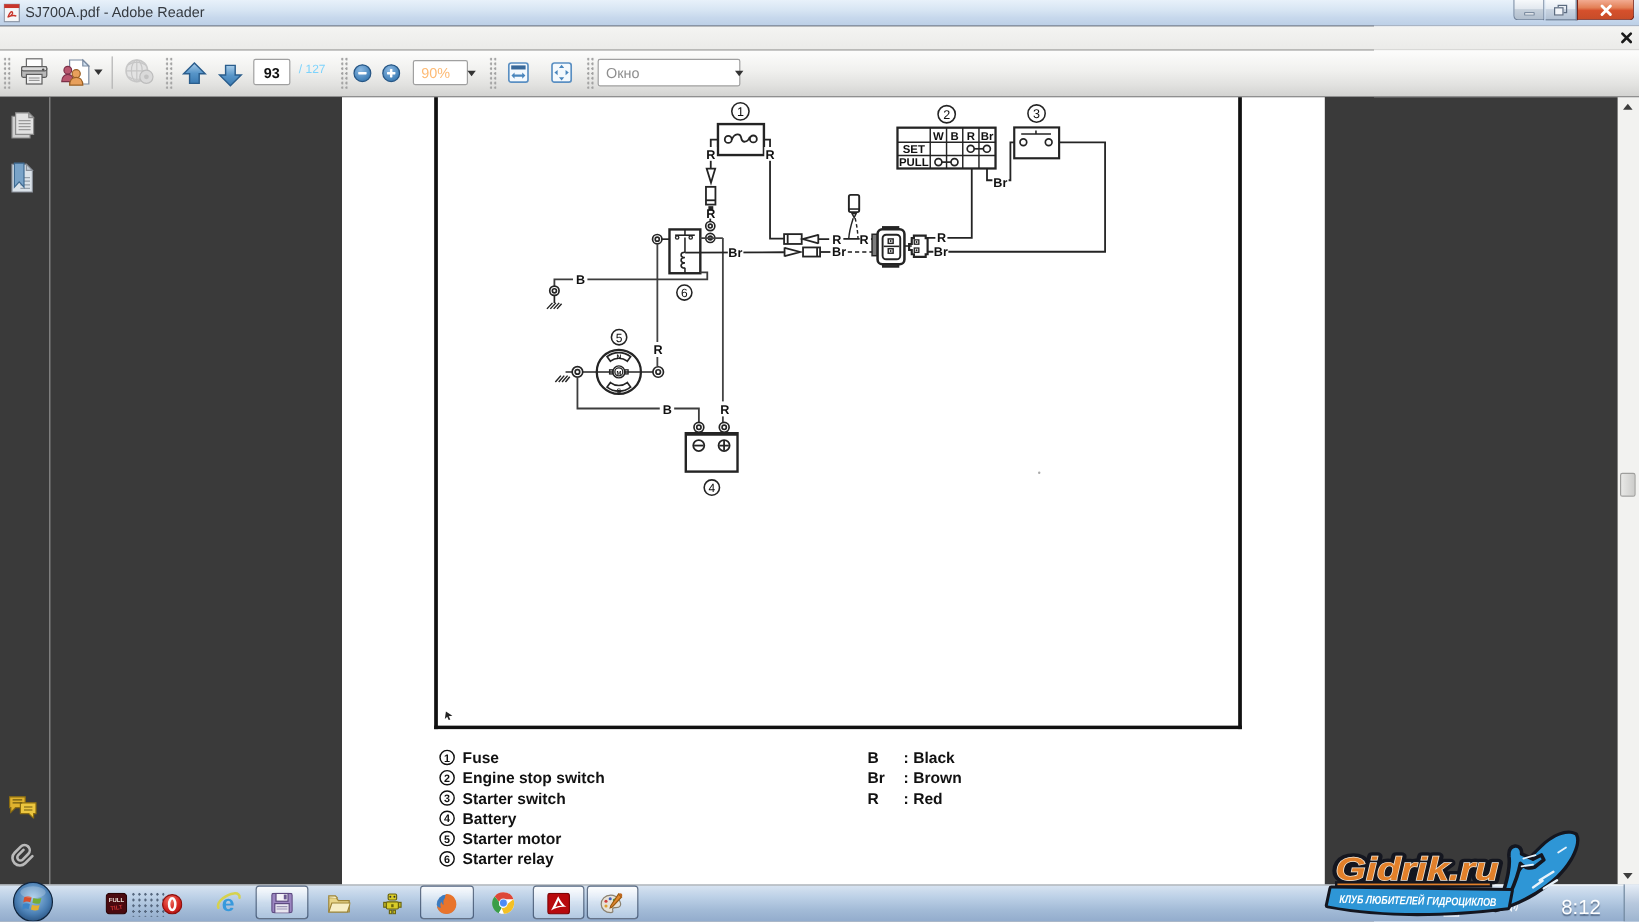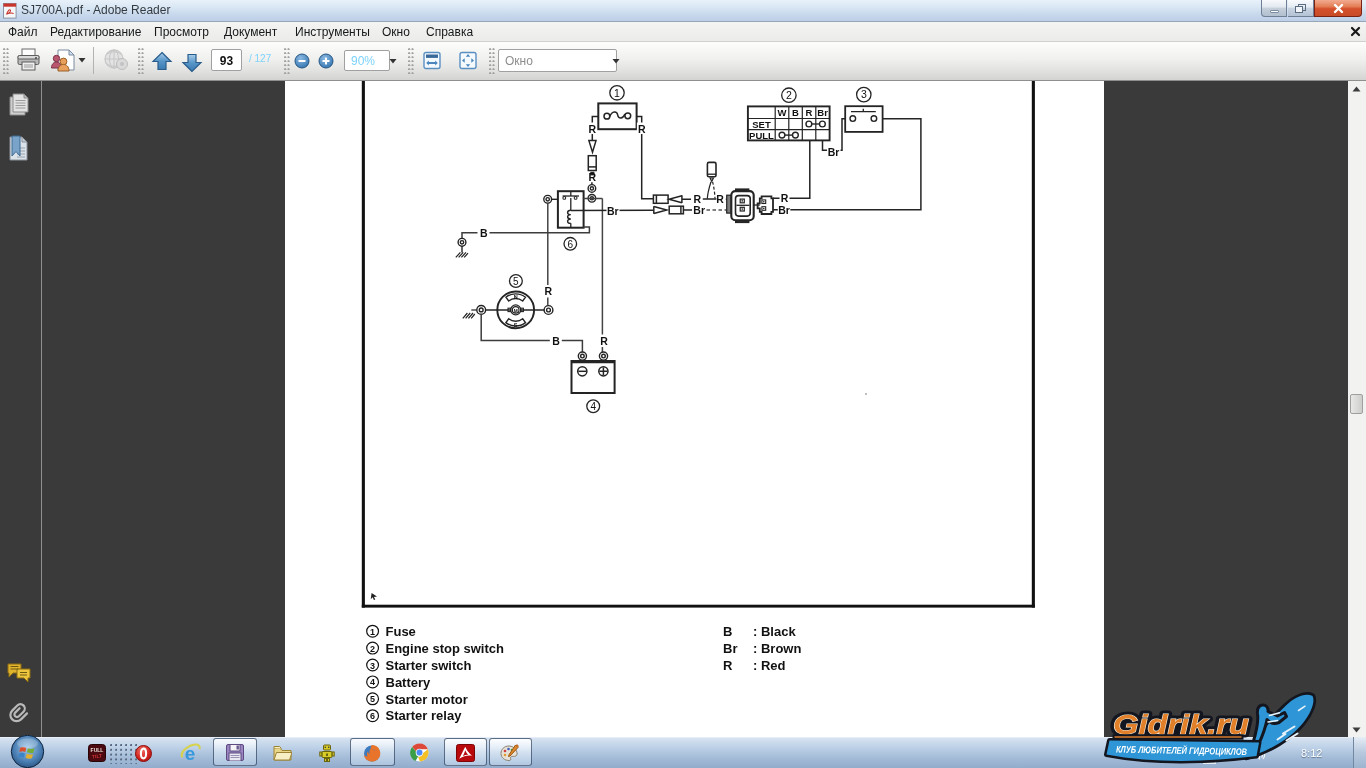--- a/index.html
+++ b/index.html
@@ -40,29 +40,20 @@
   border-radius:0 0 4px 0;box-sizing:border-box;
   background:linear-gradient(180deg,#f2ab91 0%,#e38057 40%,#d5502c 55%,#c74c28 100%);">
   <svg class="abs" style="left:18px;top:3px" width="11" height="11" viewBox="0 0 11 11">
     <path d="M2 2 L9 9 M9 2 L2 9" stroke="#fff" stroke-width="2.4" stroke-linecap="round"></path>
   </svg>
 </div>
 
 <div class="abs" id="menubar" style="left:0;top:22px;width:1366px;height:19px;
   background:linear-gradient(180deg,#f4f4f2,#ebebe9);border-bottom:1px solid #d0d0ce;"></div>
 
-<div class="abs" style="left:0;top:25px;width:1366px;height:15px;font-size:12px;color:#16181a;">
-  <span class="abs" style="left:8px">Файл</span>
-  <span class="abs" style="left:50px">Редактирование</span>
-  <span class="abs" style="left:154px">Просмотр</span>
-  <span class="abs" style="left:224px">Документ</span>
-  <span class="abs" style="left:295px">Инструменты</span>
-  <span class="abs" style="left:382px">Окно</span>
-  <span class="abs" style="left:426px">Справка</span>
-</div>
 
 <svg class="abs" style="left:1350px;top:26px" width="11" height="11" viewBox="0 0 11 11">
   <path d="M2 2 L9 9 M9 2 L2 9" stroke="#1a1a1a" stroke-width="2.2" stroke-linecap="round"></path>
 </svg>
 
 <div class="abs" id="toolbar" style="left:0;top:42px;width:1366px;height:38px;
   background:linear-gradient(180deg,#fdfdfc 0%,#f0f0ee 45%,#e2e2e0 75%,#d3d3d1 100%);
   border-bottom:1px solid #8f8f8f;"></div>
 
 <div class="abs" style="left:3px;top:48px;width:6px;height:26px;
@@ -146,21 +137,21 @@
   <rect x="4.5" y="7" width="7" height="2" rx="0.5" fill="#fff"></rect>
 </svg>
 
 <svg class="abs" style="left:318px;top:53px" width="16" height="16" viewBox="0 0 16 16">
   <circle cx="8" cy="8" r="7" fill="url(#zo)" stroke="#275684"></circle>
   <rect x="4.5" y="7" width="7" height="2" rx="0.5" fill="#fff"></rect>
   <rect x="7" y="4.5" width="2" height="7" rx="0.5" fill="#fff"></rect>
 </svg>
 
 <div class="abs" style="left:344px;top:50px;width:46px;height:21px;background:#fff;border:1px solid #a0a0a0;border-radius:2px;box-sizing:border-box;"></div>
-<div class="abs" style="left:351px;top:54px;font-size:12px;color:#7dd3fc;">90%</div>
+<div class="abs" style="left:351px;top:54px;font-size:12px;color:#fdba74;">90%</div>
 
 <svg class="abs" style="left:389px;top:58px" width="8" height="6" viewBox="0 0 8 6">
   <path d="M0.5 1 L7.5 1 L4 5.5 z" fill="#333"></path>
 </svg>
 
 <div class="abs" style="left:408px;top:48px;width:6px;height:26px;
   background:radial-gradient(circle at 1.2px 1.2px,#a0a0a0 0.9px,transparent 1.2px);background-size:3.5px 4px;"></div>
 
 <svg class="abs" style="left:423px;top:51px" width="18" height="19" viewBox="0 0 18 19">
   <rect x="1" y="1.5" width="16" height="16" rx="2" fill="#f4f9fd" stroke="#5a8fc2" stroke-width="1.4"></rect>
@@ -693,21 +684,21 @@
   <path d="M15.5 2 C16.5 0.8 18.8 1.5 18.5 3.2 L18 4.5 z" fill="#c06820"></path>
 </svg>
 
 <div class="abs" style="left:1203px;top:752px;width:11px;height:10px;border:1px solid #e8eef6;background:rgba(235,242,250,0.35);"></div>
 
 <svg class="abs" style="left:1253px;top:749px" width="13" height="12" viewBox="0 0 13 12">
   <path d="M1 4 h2.8 L7 1 V11 L3.8 8 H1 z" fill="#f2f6fa"></path>
   <path d="M8.5 3.5 a4 4 0 0 1 0 5 M10 2 a6.3 6.3 0 0 1 0 8" fill="none" stroke="#f2f6fa" stroke-width="1.1"></path>
 </svg>
 
-<div class="abs" style="left:1301px;top:747px;font-size:11px;color:#fff;text-shadow:0 1px 1px rgba(20,40,70,0.5);">8:12</div>
+<div class="abs" style="left:1301px;top:747px;font-size:17px;color:#fff;text-shadow:0 1px 1px rgba(20,40,70,0.5);">8:12</div>
 
 <div class="abs" style="left:1353px;top:737px;width:13px;height:31px;
   background:linear-gradient(180deg,#e6edf6,#b8c9de 50%,#9db4cf);border-left:1px solid #72889f;box-sizing:border-box;"></div>
 
 <svg class="abs" style="left:1090px;top:682px" width="236" height="86" viewBox="1090 682 236 86">
 
   <g>
     <path d="M1246 757.5 C1268 752 1291 738 1303 723 C1311 713 1315.5 701.5 1312.5 696 C1305 692.5 1294.5 697.5 1286 705.5 C1273 717.5 1260 734 1253 746 z" fill="#2e96d6" stroke="#14161f" stroke-width="5.5" stroke-linejoin="round"></path>
     <path d="M1246 757.5 C1268 752 1291 738 1303 723 C1311 713 1315.5 701.5 1312.5 696 C1305 692.5 1294.5 697.5 1286 705.5 C1273 717.5 1260 734 1253 746 z" fill="#2e96d6"></path>
 

